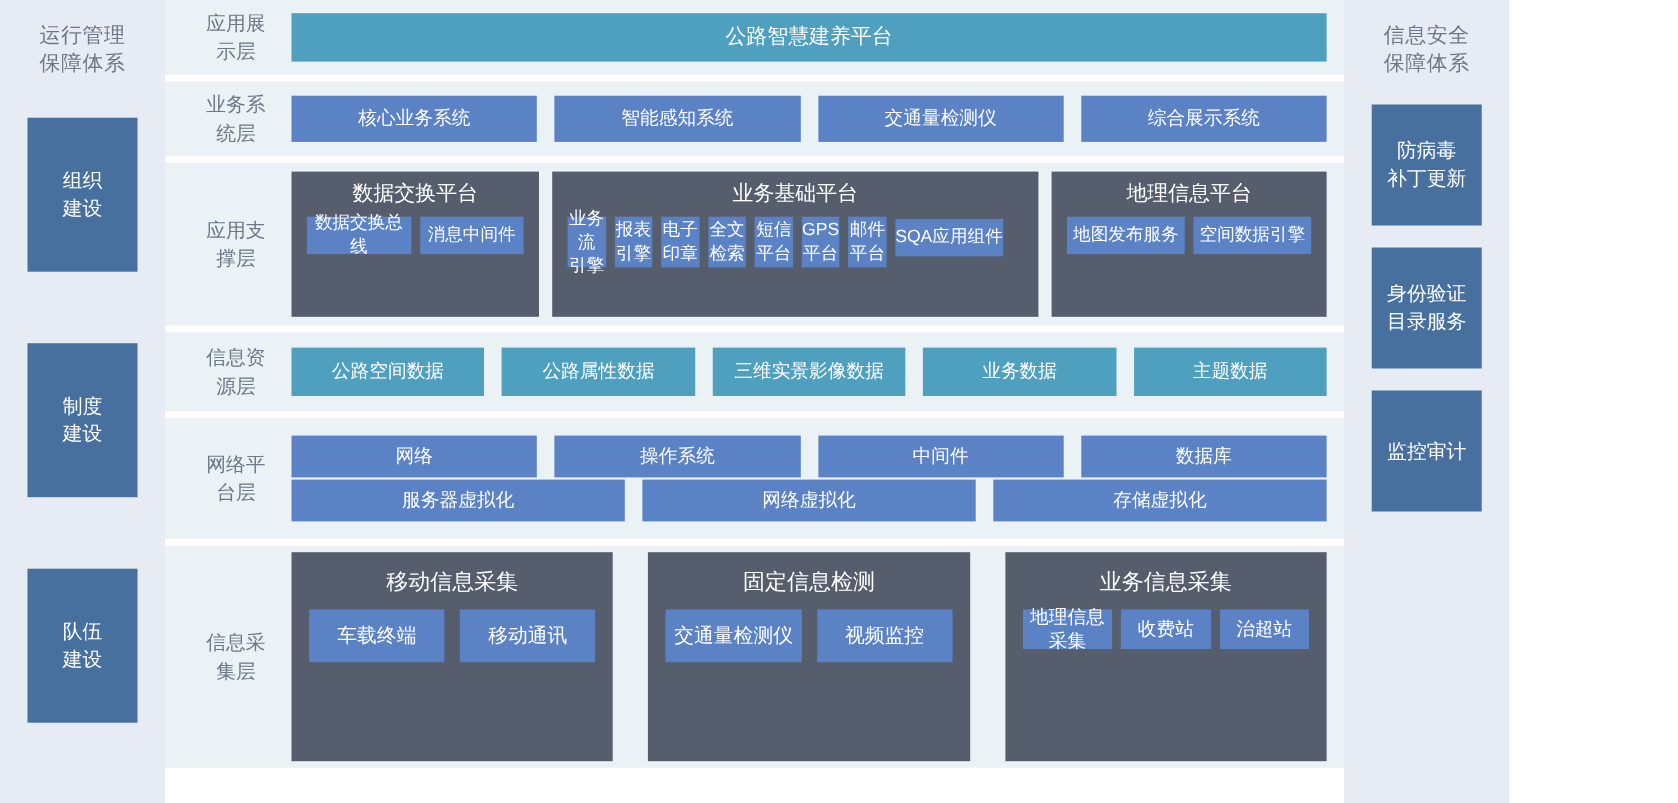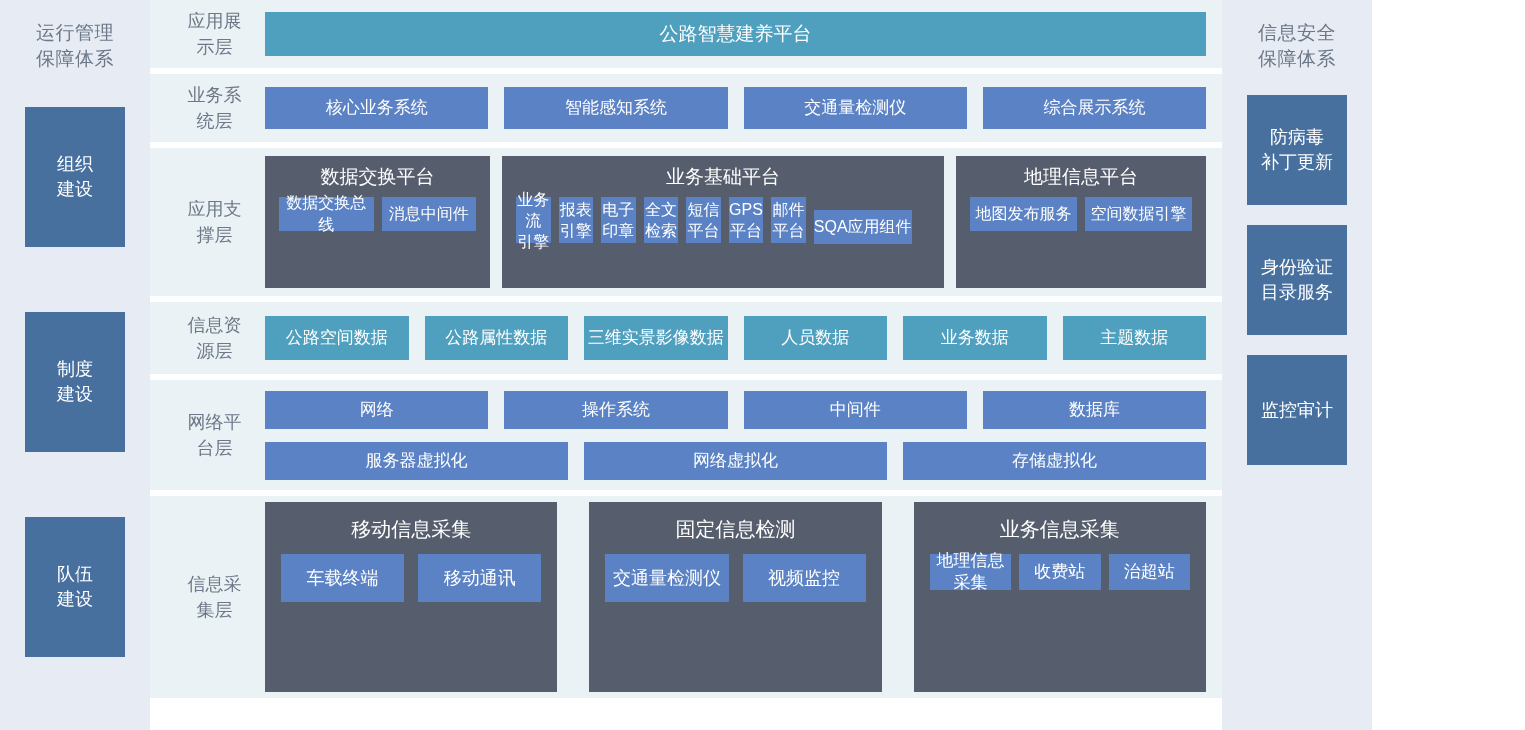--- a/index.html
+++ b/index.html
@@ -99,21 +99,21 @@
     flex-direction: column;
     justify-content: center;
     padding: 0 16px 0 0;
     min-width: 0;
   }
   .row-line {
     display: flex;
     gap: 16px;
     min-width: 0;
   }
-  .row-line + .row-line { margin-top: 13px; }
+  .row-line + .row-line { margin-top: 2px; }
 
   
   .chip {
     color: #ffffff;
     display: flex;
     align-items: center;
     justify-content: center;
     text-align: center;
     font-size: 17px;
     line-height: 22px;
@@ -271,21 +271,20 @@
     </div>
 
     <div class="layer-row r-resource">
       <div class="layer-label">信息资
 源层</div>
       <div class="layer-body">
         <div class="row-line">
           <div class="chip teal">公路空间数据</div>
           <div class="chip teal">公路属性数据</div>
           <div class="chip teal">三维实景影像数据</div>
-          <div class="chip teal">人员数据</div>
           <div class="chip teal">业务数据</div>
           <div class="chip teal">主题数据</div>
         </div>
       </div>
     </div>
 
     <div class="layer-row r-network">
       <div class="layer-label">网络平
 台层</div>
       <div class="layer-body">

